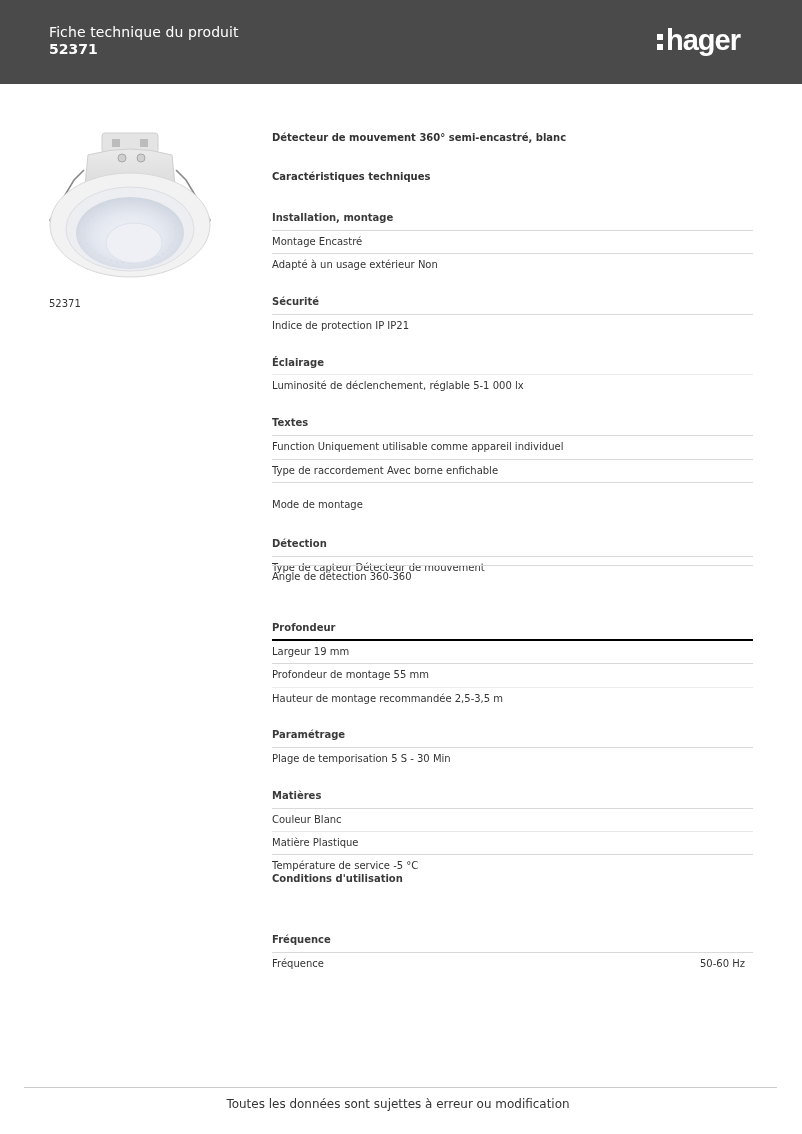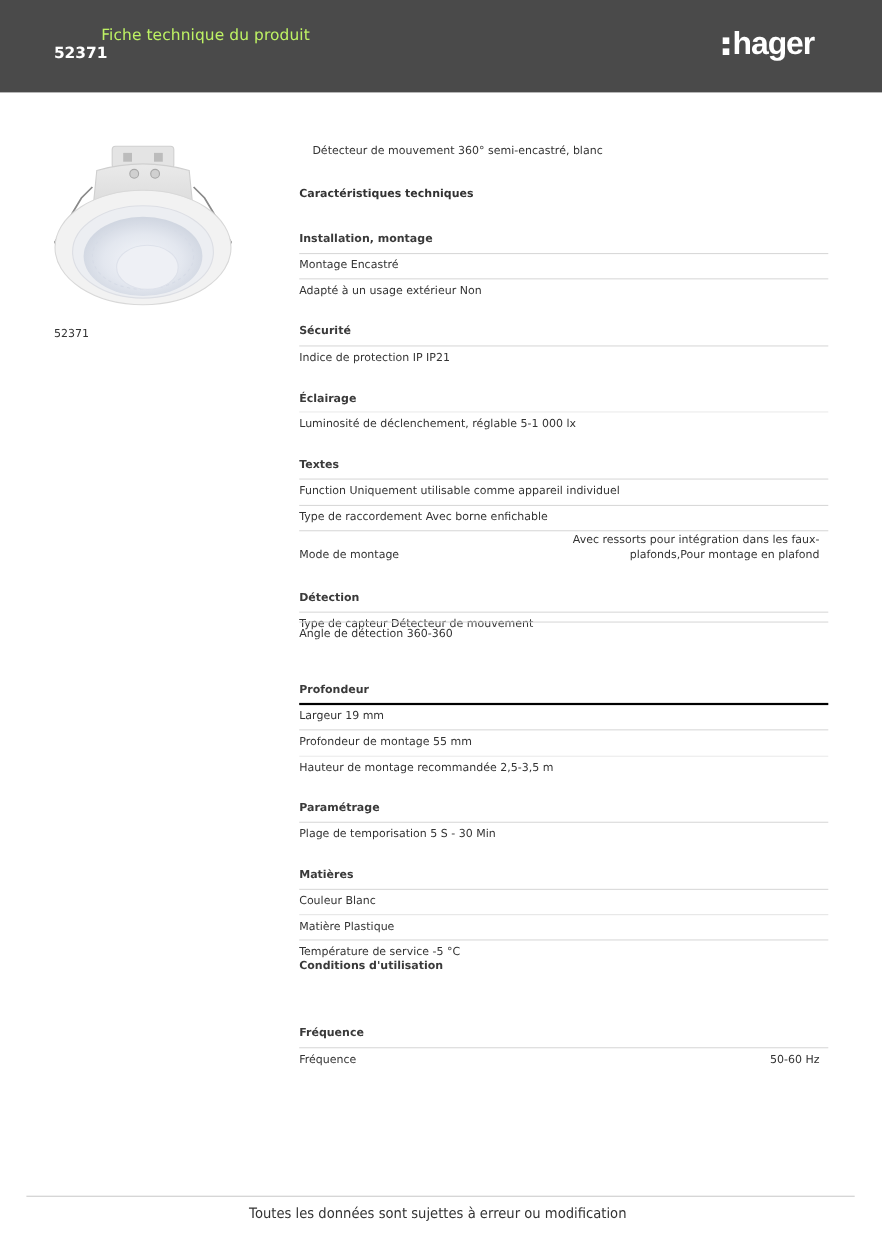--- a/index.html
+++ b/index.html
@@ -4,21 +4,21 @@
   <style>
     html, body { margin: 0; padding: 0; }
     body {
       width: 802px; height: 1134px; background: #ffffff; position: relative; overflow: hidden;
       font-family: "DejaVu Sans", sans-serif; color: #333333;
     }
     .header {
       position: absolute; left: 0; top: 0; width: 802px; height: 84px; background: #4a4a4a;
     }
     .header .subtitle {
-      position: absolute; left: 49px; top: 24px; font-size: 14px; color: #bef264; letter-spacing: 0.1px; margin-left: 43px;
+      position: absolute; left: 49px; top: 24px; font-size: 14px; color: #ffffff; letter-spacing: 0.1px;
     }
     .header .code {
       position: absolute; left: 49px; top: 41px; font-size: 14px; font-weight: bold; color: #ffffff;
     }
     .logo {
       position: absolute; left: 657px; top: 22px; height: 36px; display: flex; align-items: center;
       color: #ffffff; font-family: "Liberation Sans", sans-serif; font-weight: bold; font-size: 29px; letter-spacing: -1px;
     }
     .logo .colon { display: inline-flex; flex-direction: column; justify-content: center; gap: 4px; margin-right: 3px; margin-top: 4px; }
     .logo .colon span { width: 6px; height: 6px; background: #ffffff; display: block; }
@@ -27,21 +27,21 @@
       position: absolute; left: 44px; top: 125px; width: 172px; height: 158px;
     }
     .product-code {
       position: absolute; left: 49px; top: 298px; font-size: 10px; color: #333;
     }
 
     .content {
       position: absolute; left: 272px; top: 0; width: 481px;
     }
     .title {
-      position: absolute; left: 12px; top: 132px; font-size: 10px; font-weight: normal; color: #333;
+      position: absolute; left: 0; top: 132px; font-size: 10px; font-weight: bold; color: #333;
     }
     .subheading {
       position: absolute; left: 0; top: 171px; font-size: 10px; font-weight: bold; color: #333;
     }
     .section-title {
       position: absolute; left: 0; font-size: 10px; font-weight: bold; color: #3a3a3a;
     }
     .row {
       position: absolute; left: 0; width: 481px; border-top: 1px solid #d9d9d9;
       font-size: 10px; color: #333;
@@ -133,24 +133,20 @@
 
   <div class="section-title" style="top:417px">Textes</div>
   <div class="row" style="top:435px;height:23px">
     <span class="label">Function Uniquement utilisable comme appareil individuel</span>
   </div>
   <div class="row" style="top:459px;height:23px">
     <span class="label">Type de raccordement Avec borne enfichable</span>
   </div>
   <div class="row tall" style="top:482px;height:36px">
     <span class="label">Mode de montage</span>
-    <span class="value-right">
-      <span style="display:block">Avec ressorts pour intégration dans les faux-</span>
-      <span style="display:block">plafonds,Pour montage en plafond</span>
-    </span>
   </div>
 
   <div class="section-title" style="top:538px">Détection</div>
   <div class="row" style="top:556px;height:23px">
     <span class="label">Type de capteur Détecteur de mouvement</span>
   </div>
   <div class="row" style="top:565px;height:23px">
     <span class="label">Angle de détection 360-360</span>
   </div>
 

